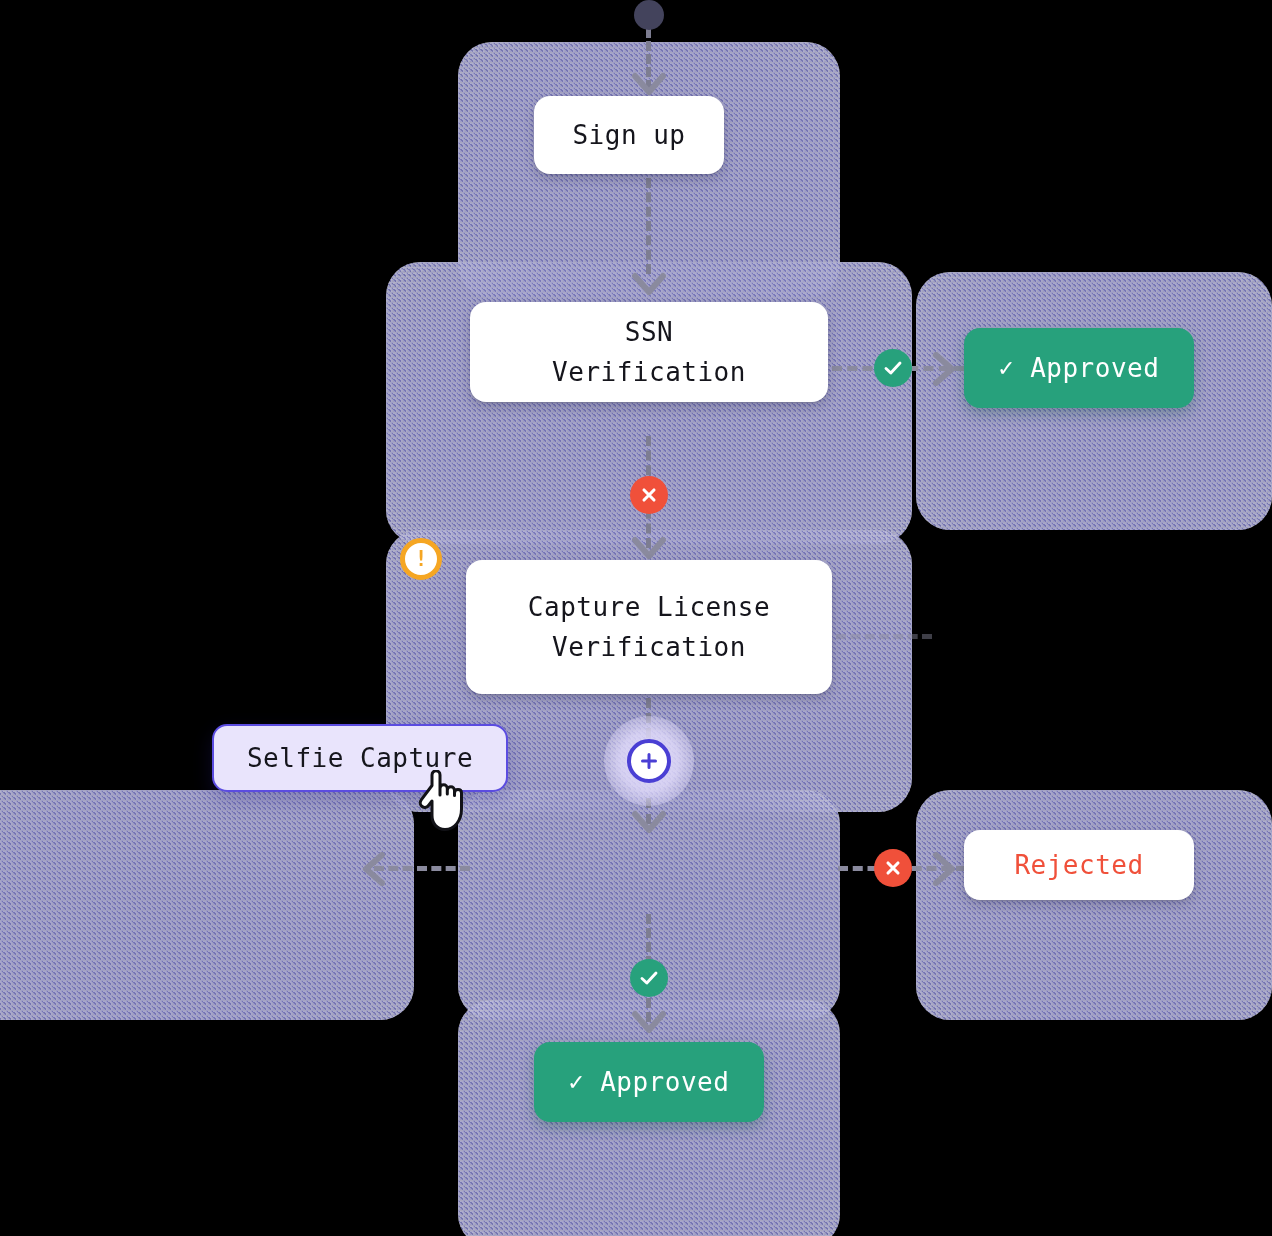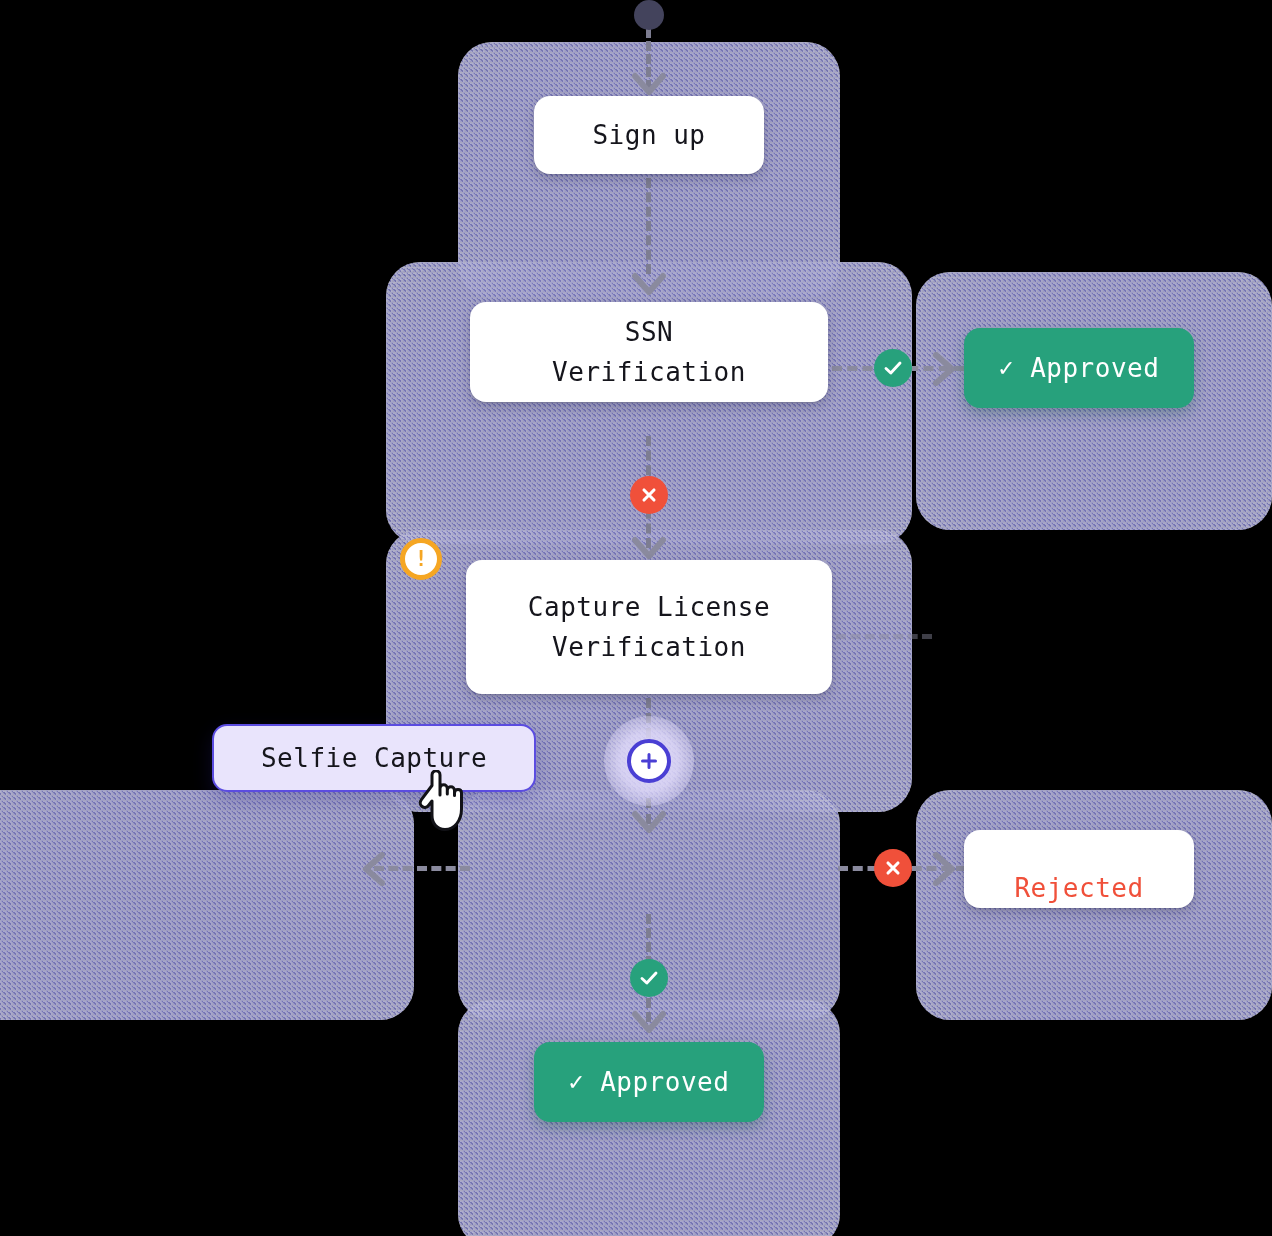--- a/index.html
+++ b/index.html
@@ -217,21 +217,21 @@
   <div class="lane" style="left:458px;  top:1000px; width:382px; height:248px;"></div>
 
   <div class="start-dot" style="left:634px; top:0px; width:30px; height:30px;"></div>
   <div class="conn-v" style="left:646px; top:28px; height:62px;"></div>
   <div class="arrow-down" style="left:632px; top:72px;">
     <svg width="34" height="26" viewBox="0 0 34 26">
       <path d="M3 4 L17 20 L31 4" fill="none" stroke="#8a8a9e" stroke-width="6" stroke-linecap="round" stroke-linejoin="round"></path>
     </svg>
   </div>
 
-  <div class="node plain" style="left:534px; top:96px; width:230px; height:78px;text-align:right;">
+  <div class="node plain" style="left:534px; top:96px; width:190px; height:78px;text-align:right;">
     <span>Sign up</span>
   </div>
 
   <div class="conn-v" style="left:646px; top:178px; height:96px;"></div>
   <div class="arrow-down" style="left:632px; top:272px;">
     <svg width="34" height="26" viewBox="0 0 34 26">
       <path d="M3 4 L17 20 L31 4" fill="none" stroke="#8a8a9e" stroke-width="6" stroke-linecap="round" stroke-linejoin="round"></path>
     </svg>
   </div>
 
@@ -309,42 +309,42 @@
     <svg width="26" height="34" viewBox="0 0 26 34">
       <path d="M4 3 L20 17 L4 31" fill="none" stroke="#8a8a9e" stroke-width="6" stroke-linecap="round" stroke-linejoin="round"></path>
     </svg>
   </div>
   <div class="badge bad" style="left:874px; top:849px; width:38px; height:38px;">
     <svg width="20" height="20" viewBox="0 0 20 20">
       <path d="M5 5 L15 15 M15 5 L5 15" stroke="#ffffff" stroke-width="3.1" stroke-linecap="round"></path>
     </svg>
   </div>
 
-  <div class="node danger-text" style="left:964px; top:830px; width:230px; height:78px;align-items:flex-end;">
+  <div class="node danger-text" style="left:964px; top:830px; width:230px; height:70px;">
     <span>Rejected</span>
   </div>
 
   <div class="conn-v" style="left:646px; top:914px; height:108px;"></div>
   <div class="badge ok" style="left:630px; top:959px; width:38px; height:38px;">
     <svg width="22" height="22" viewBox="0 0 22 22">
       <path d="M4 11.5 L8.8 16 L18 6" fill="none" stroke="#ffffff" stroke-width="2.9" stroke-linecap="round" stroke-linejoin="round"></path>
     </svg>
   </div>
   <div class="arrow-down" style="left:632px; top:1010px;">
     <svg width="34" height="26" viewBox="0 0 34 26">
       <path d="M3 4 L17 20 L31 4" fill="none" stroke="#8a8a9e" stroke-width="6" stroke-linecap="round" stroke-linejoin="round"></path>
     </svg>
   </div>
 
   <div class="node success" style="left:534px; top:1042px; width:230px; height:80px;">
     <span class="check-glyph">✓</span>
     <span>Approved</span>
   </div>
 
-  <div class="chip" style="left:212px; top:724px; width:324px; height:68px;">
+  <div class="chip" style="left:212px; top:724px; width:296px; height:68px;">
     <span>Selfie Capture</span>
   </div>
 
   <div class="cursor" style="left:418px; top:770px;">
     <svg width="48" height="62" viewBox="0 0 48 62">
       <path d="M14 5 C14 2.4 16 0.8 18 0.8 C20 0.8 22 2.4 22 5
                L22 25 L22 18.5 C22 16.2 23.8 14.8 25.7 14.8 C27.6 14.8 29.3 16.2 29.3 18.5
                L29.3 24 L29.3 20.5 C29.3 18.2 31 16.8 32.9 16.8 C34.8 16.8 36.5 18.2 36.5 20.5
                L36.5 25.5 L36.5 23 C36.5 20.8 38.1 19.5 40 19.5 C41.9 19.5 43.5 20.8 43.5 23
                L43.5 39 C43.5 50.5 36.5 59.5 27 59.5

